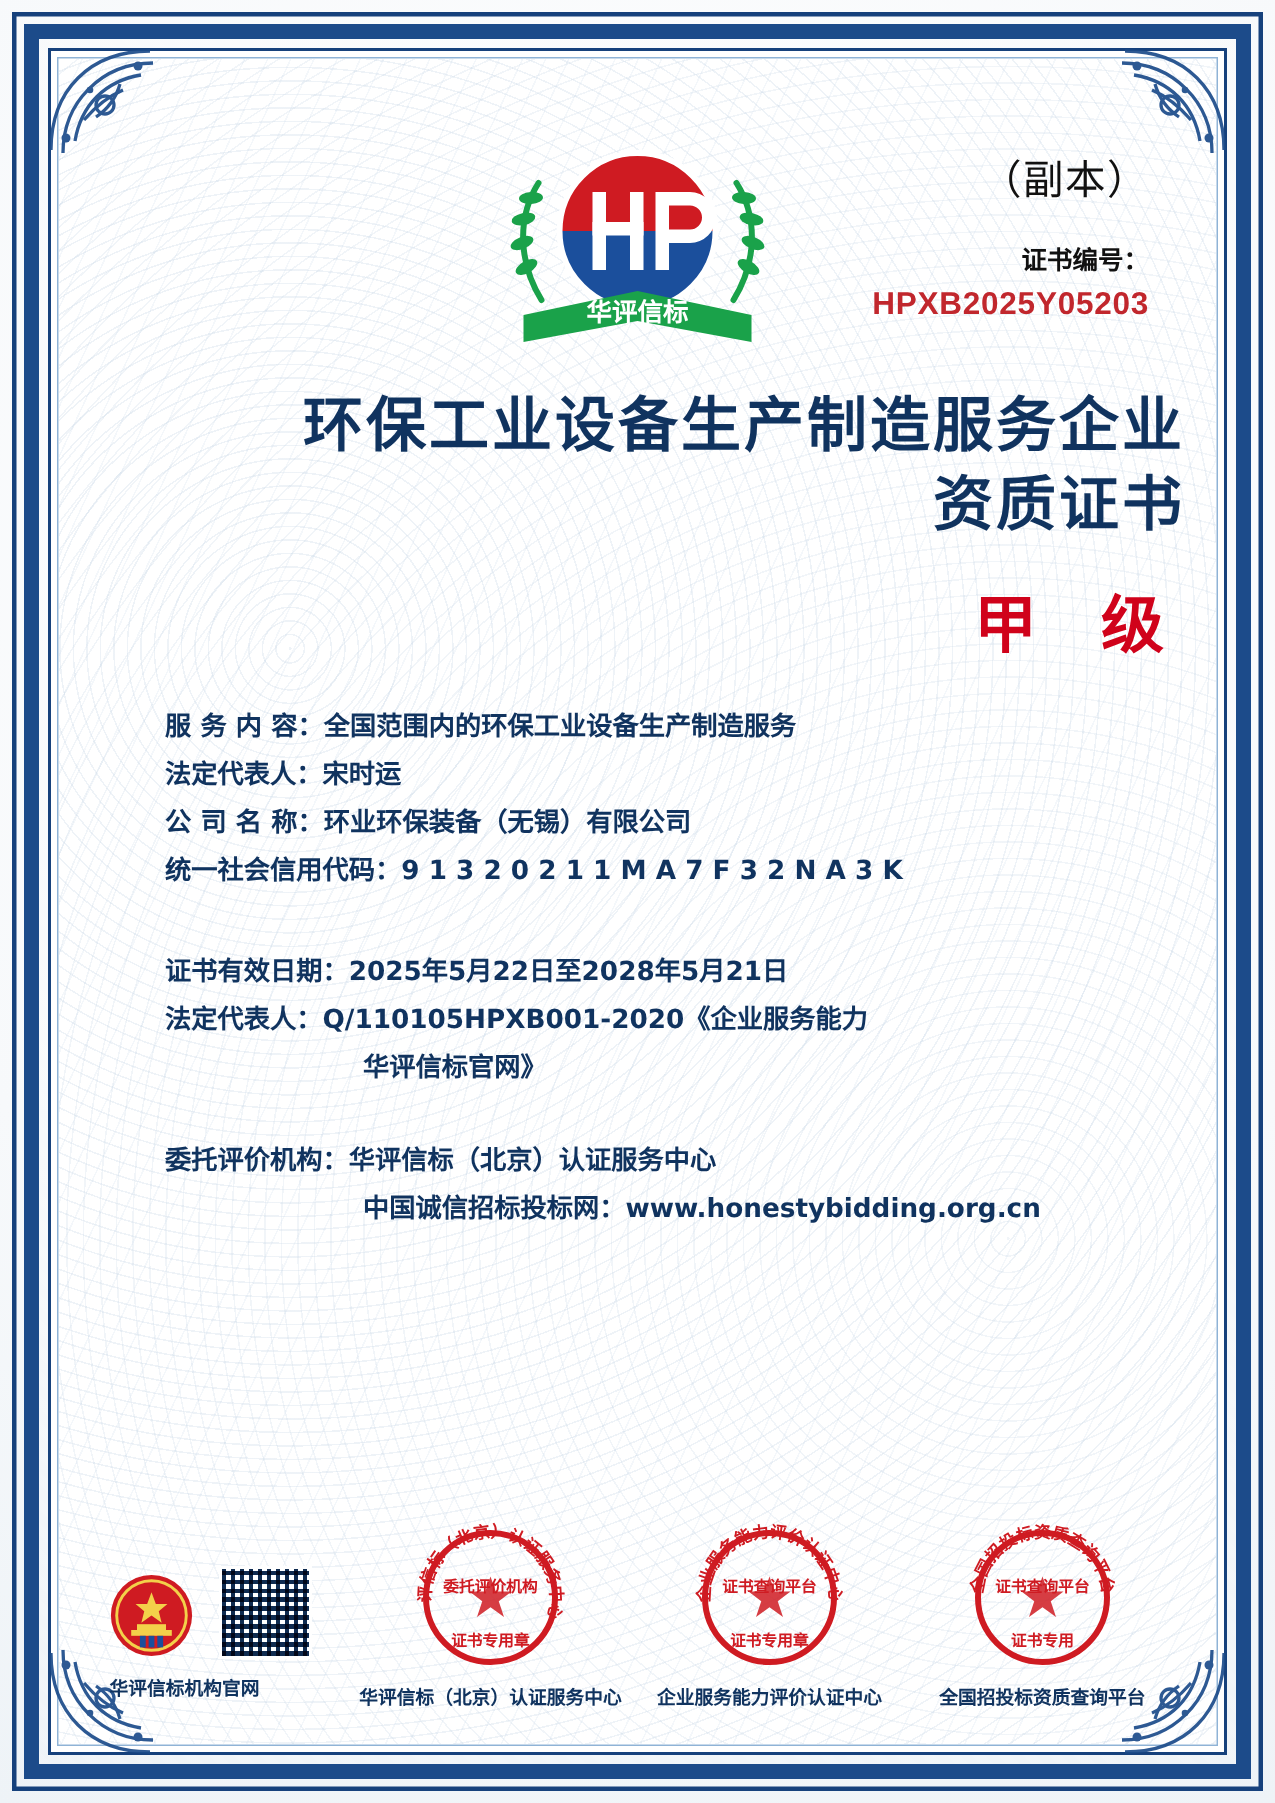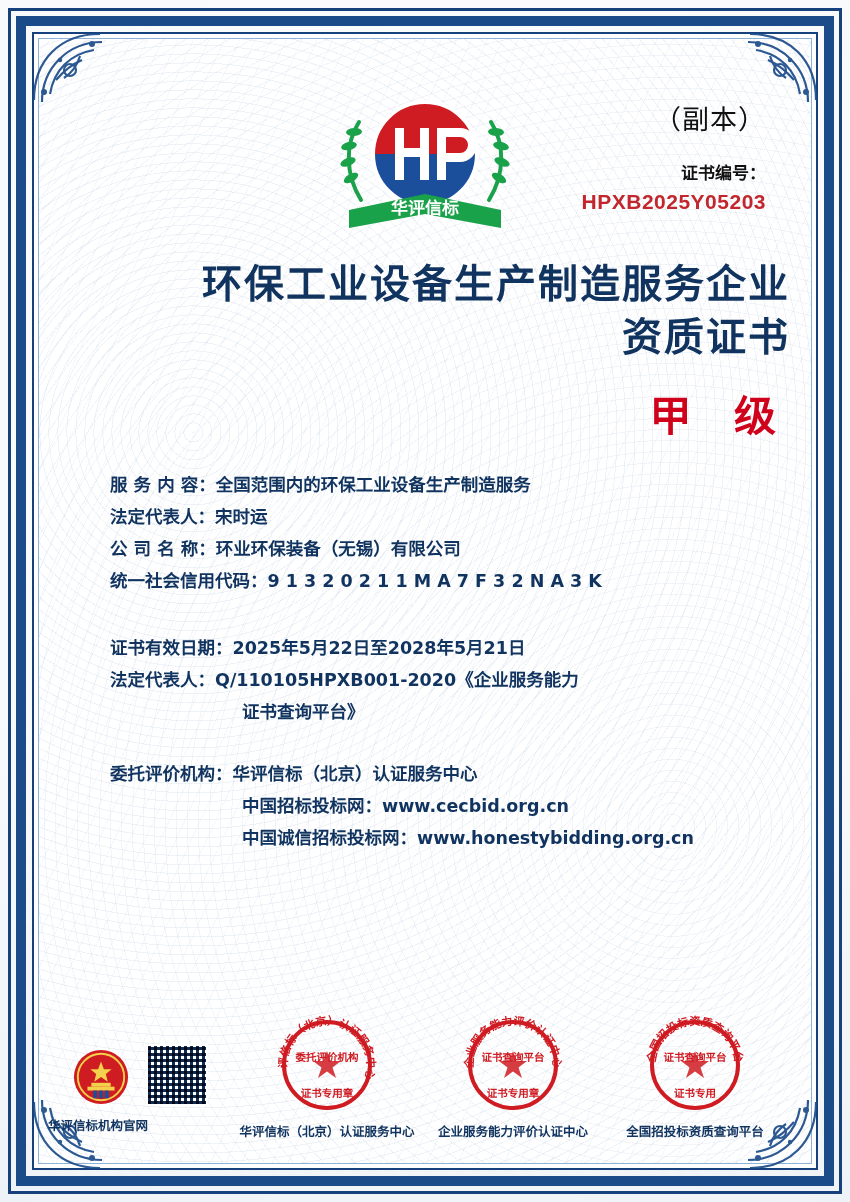--- a/index.html
+++ b/index.html
@@ -109,21 +109,21 @@
   .row .v{flex:1;}
   .spacer-lg{height:34px;}
   .spacer-md{height:30px;}
   .row.url .v{font-family:"Liberation Sans",sans-serif;letter-spacing:.4px;}
   .indent{padding-left:132px;}
 
   
   .footer{position:absolute;left:0;right:0;bottom:62px;height:130px;}
   .gov-badge{position:absolute;left:72px;bottom:34px;width:58px;height:58px;}
   .gov-caption{
-    position:absolute;left:48px;bottom:6px;width:150px;
+    position:absolute;left:48px;bottom:6px;width:150px;text-align:center;
     font-size:12.5px;color:#10335f;font-weight:700;
     font-family:"DejaVu Sans","Liberation Sans",sans-serif;
   }
   .qr{
     position:absolute;left:146px;bottom:34px;width:58px;height:58px;
     background:
       repeating-linear-gradient(0deg,#0f2b50 0 3px,#fff 3px 6px),
       repeating-linear-gradient(90deg,#0f2b50 0 3px,#fff 3px 6px);
     background-blend-mode:multiply;
     border:2px solid #fff;
@@ -289,33 +289,30 @@
     <div class="row">
       <span class="k">证书有效日期：</span>
       <span class="v">2025年5月22日至2028年5月21日</span>
     </div>
 
     <div class="row">
       <span class="k">法定代表人：</span>
       <span class="v">Q/110105HPXB001-2020《企业服务能力</span>
     </div>
     <div class="row">
-      <span class="indent">证书查询平台》</span>
+      <span class="indent">华评信标官网》</span>
     </div>
 
     <div class="spacer-md"></div>
 
     <div class="row">
       <span class="k">委托评价机构：</span>
       <span class="v">华评信标（北京）认证服务中心</span>
     </div>
 
-    <div class="row url">
-      <span class="indent">中国招标投标网：www.cecbid.org.cn</span>
-    </div>
     <div class="row url">
       <span class="indent">中国诚信招标投标网：www.honestybidding.org.cn</span>
     </div>
   </div>
 
   <div class="footer">
 
     <svg class="gov-badge" viewBox="0 0 60 60">
       <circle cx="30" cy="30" r="28" fill="#cf1b22"></circle>
       <circle cx="30" cy="30" r="24" fill="none" stroke="#f3d14a" stroke-width="2"></circle>

